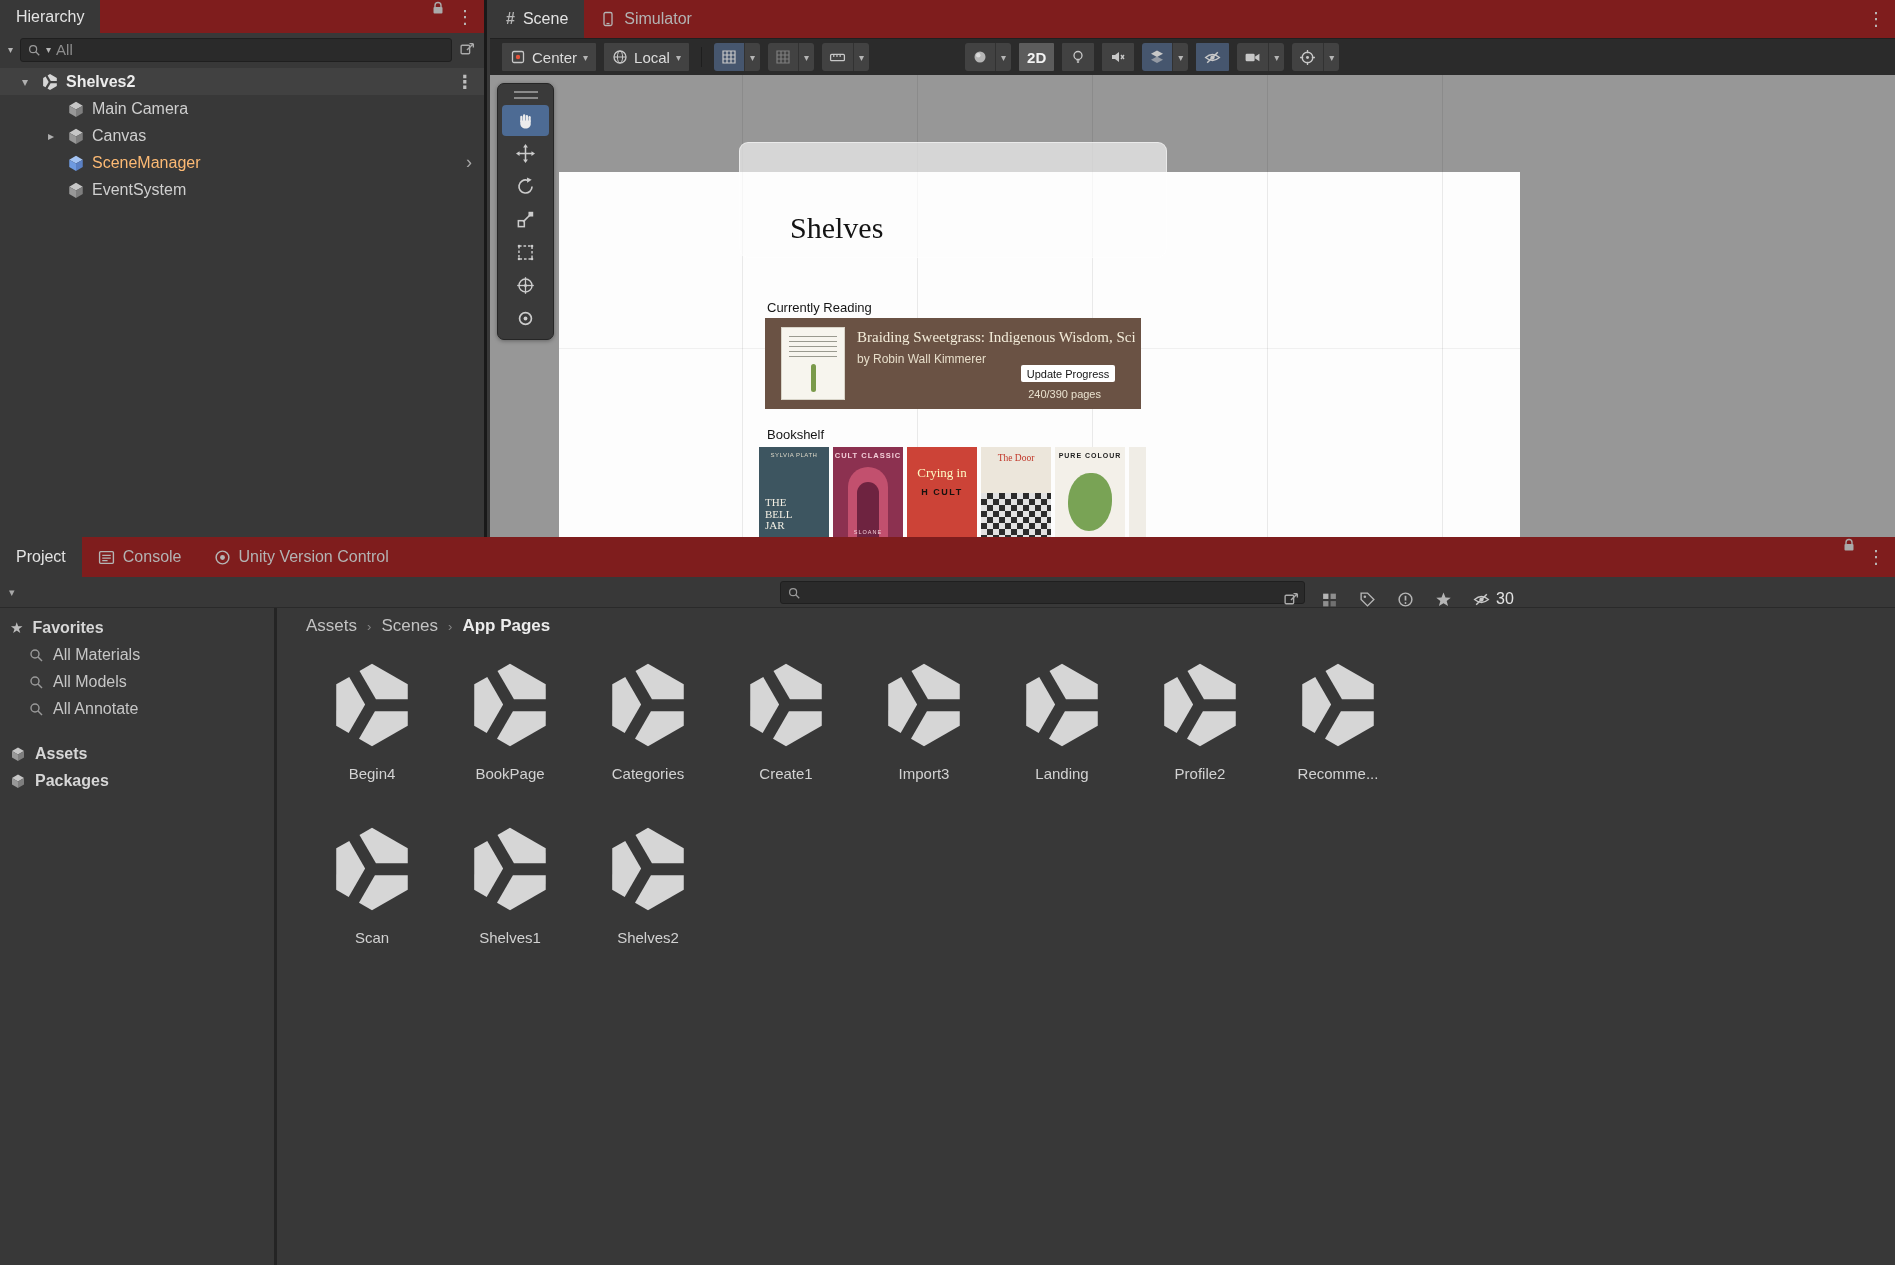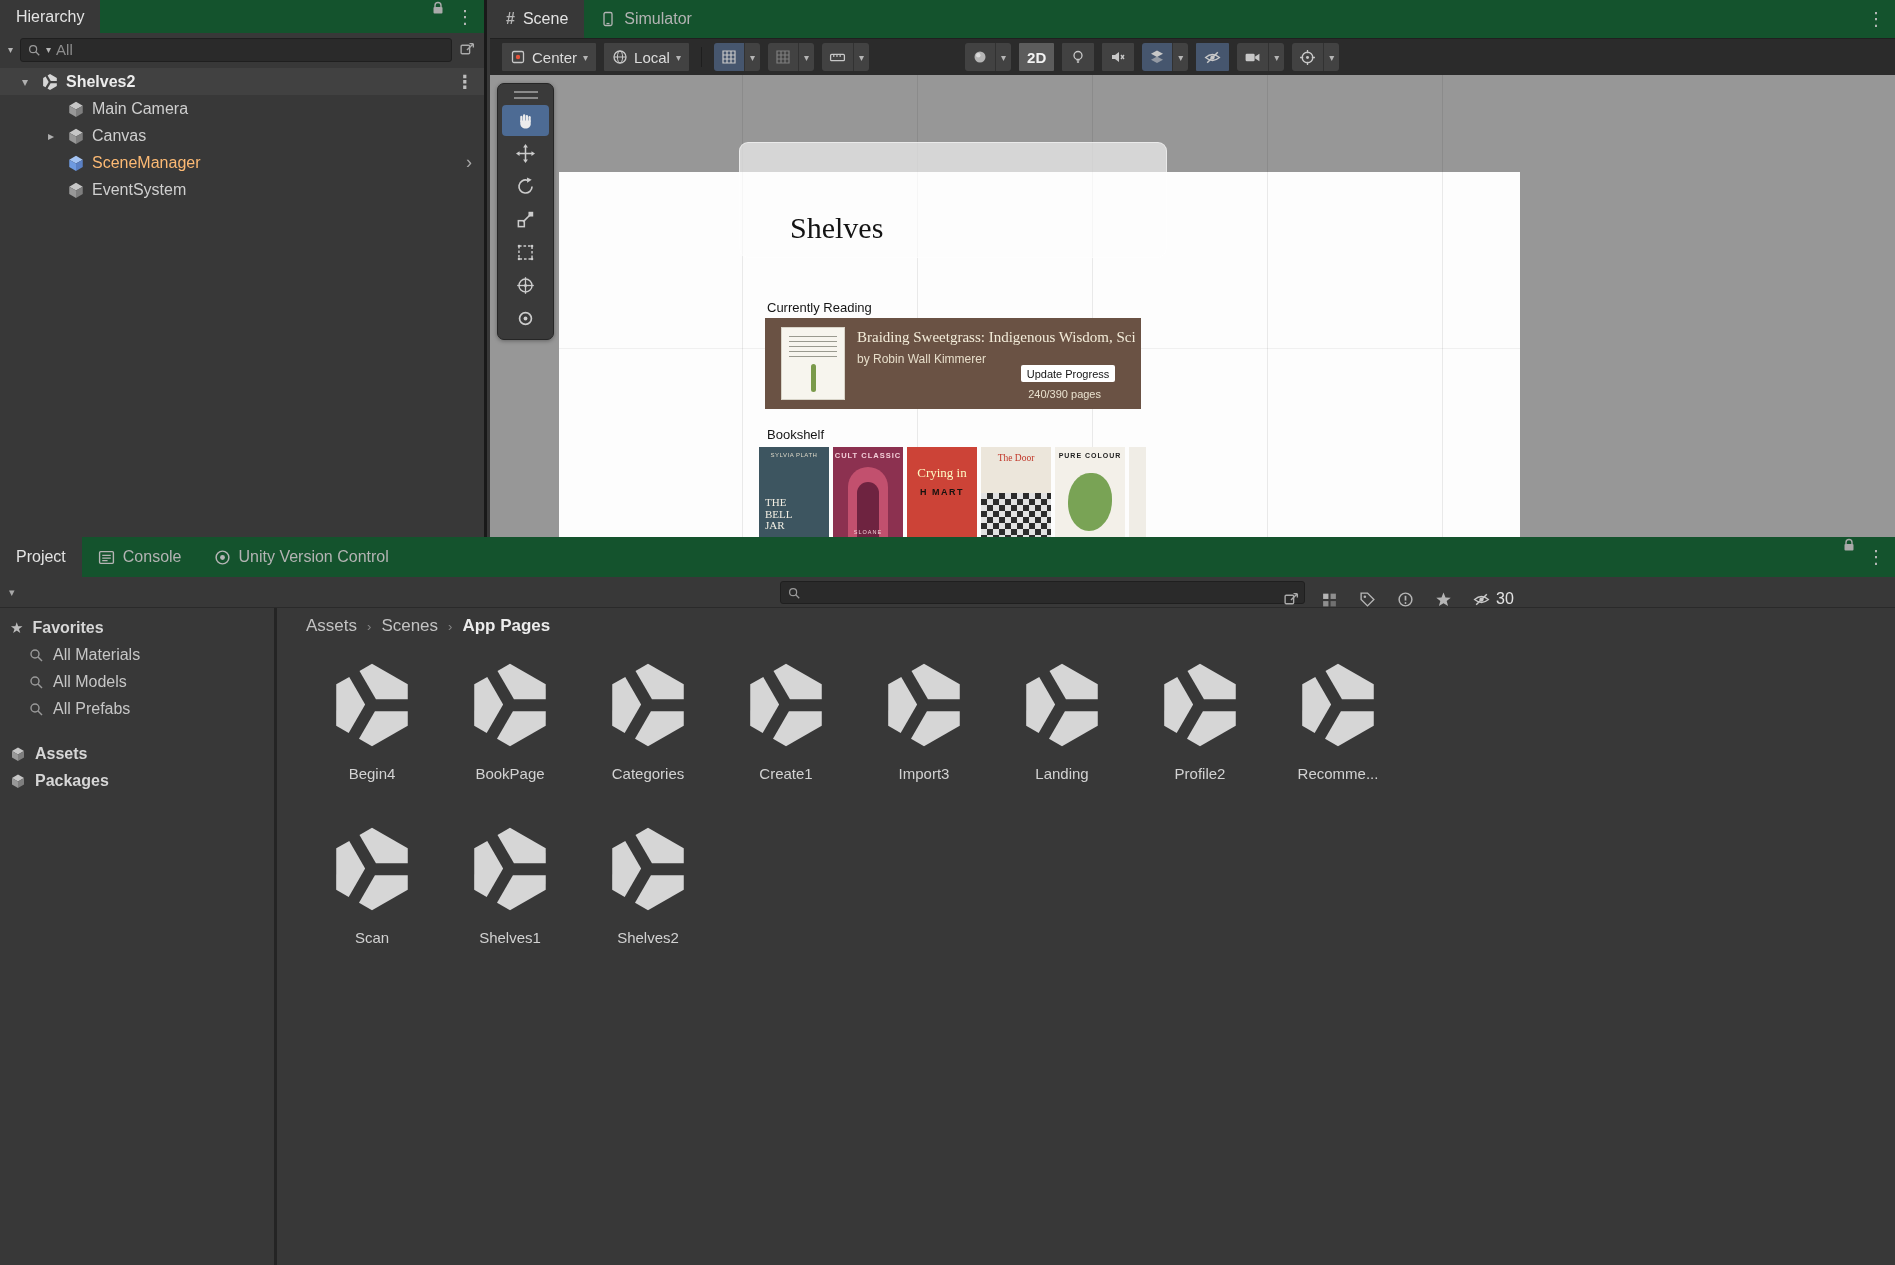--- a/index.html
+++ b/index.html
@@ -3,21 +3,21 @@
 <meta charset="utf-8">
 <style>
 *{margin:0;padding:0;box-sizing:border-box}
 html,body{background:#1e1e1e}
 .root{position:relative;width:1895px;height:1265px;background:#383838;overflow:hidden;
   font-family:"Liberation Sans","DejaVu Sans",sans-serif;color:#c8c8c8;font-size:15px}
 .ic{display:inline-block;vertical-align:middle;flex:none}
 .kebab{color:#bdbdbd;font-size:18px;padding:0 10px;display:flex;align-items:center;cursor:default}
 .car{font-size:10px;color:#b5b5b5}
 
-.tabbar{display:flex;align-items:stretch;background:#14532d}
+.tabbar{display:flex;align-items:stretch;background:#7f1d1d}
 .tab{display:flex;align-items:center;gap:8px;padding:0 16px;color:#b3b3b3;font-size:16px;white-space:nowrap}
 .tab.active{background:#383838;color:#e3e3e3}
 .spacer{flex:1}
 
 .hierarchy{position:absolute;left:0;top:0;width:487px;height:537px;background:#383838;border-right:3px solid #191919}
 .hierarchy .tabbar{height:33px}
 .h-search{display:flex;align-items:center;height:33px;padding:0 8px;gap:7px;background:#383838}
 .searchbox{flex:1;display:flex;align-items:center;height:24px;background:#2a2a2a;border:1px solid #1f1f1f;border-radius:3px;padding:0 6px;gap:5px}
 .searchbox input{background:none;border:none;outline:none;color:#bdbdbd;font-size:15px;width:100%;font-family:inherit}
 .searchbox input::placeholder{color:#8d8d8d}
@@ -487,21 +487,21 @@
         <div class="cov cov1">
           <i class="ctr a">SYLVIA PLATH</i>
           <i class="t">THE BELL JAR</i>
         </div>
         <div class="cov c cov2">
           <i class="ctr t">CULT CLASSIC</i>
           <i class="ctr a">SLOANE</i>
         </div>
         <div class="cov cov3">
           <i class="ctr t">Crying in</i>
-          <i class="ctr s">H MART</i>
+          <i class="ctr s">H CULT</i>
         </div>
         <div class="cov cov4">
           <i class="ctr t">The Door</i>
           <i class="photo"></i>
         </div>
         <div class="cov cov5">
           <i class="ctr t">PURE COLOUR</i>
         </div>
         <div class="cov cov6"></div>
       </div>
@@ -619,21 +619,21 @@
         <div class="srow child">
           <svg>
               <use href="#i-mag"></use>
             </svg>
           <span>All Models</span>
         </div>
         <div class="srow child">
           <svg>
               <use href="#i-mag"></use>
             </svg>
-          <span>All Prefabs</span>
+          <span>All Annotate</span>
         </div>
         <div class="gap18"></div>
         <div class="srow bold">
           <svg>
               <use href="#i-cube"></use>
             </svg>
           <span>Assets</span>
         </div>
         <div class="srow bold">
           <svg>

